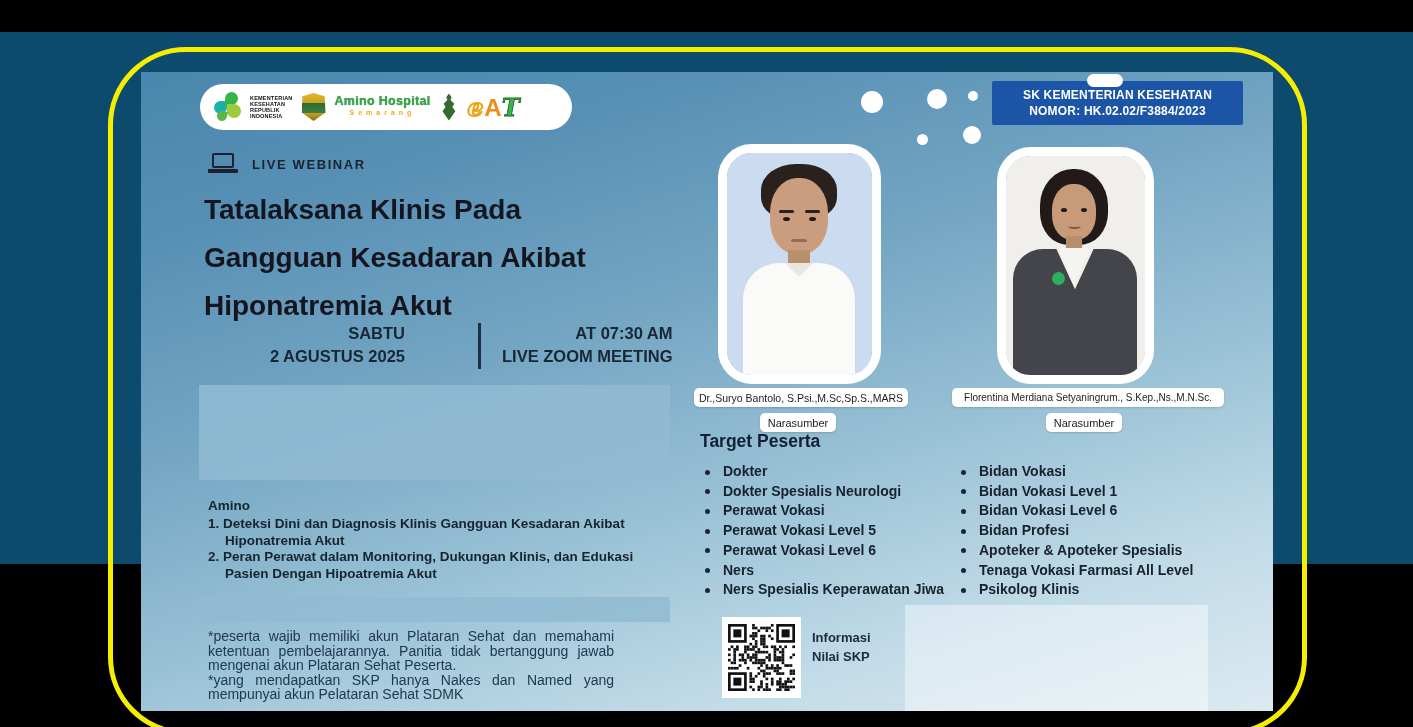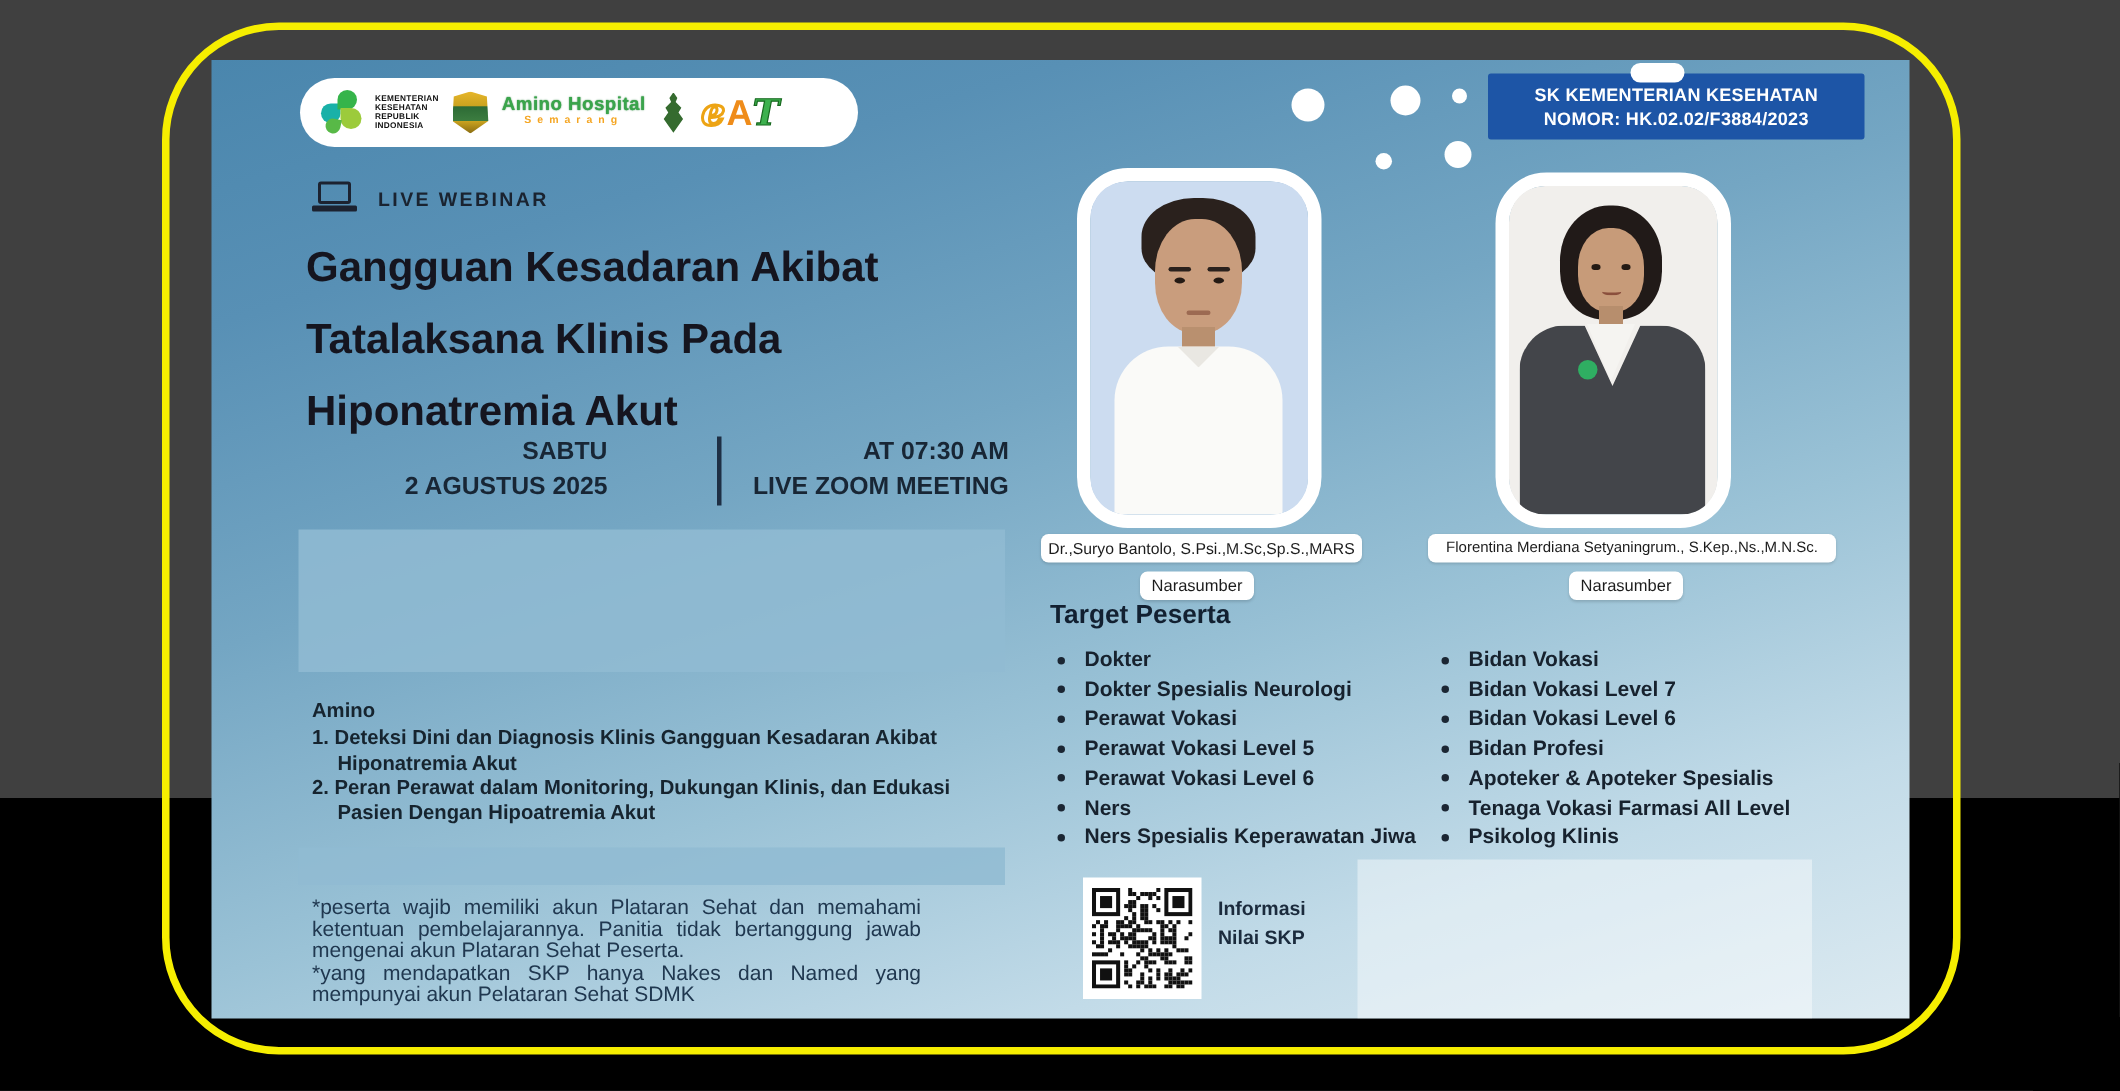--- a/index.html
+++ b/index.html
@@ -1,18 +1,18 @@
 <!DOCTYPE html>
 <html><head>
 <meta charset="utf-8">
 <style>
   * { margin:0; padding:0; box-sizing:border-box; }
   html,body { width:1413px; height:727px; background:#000; overflow:hidden;
               font-family:"Liberation Sans","DejaVu Sans",sans-serif; }
-  #screen { position:relative; width:1413px; height:532px; background:#404040; }
+  #screen { position:relative; width:1413px; height:532px; background:#0c4a6e;margin-top:32px; }
 
   
   .yellow-frame { position:absolute; left:108px; top:15px; width:1199px; height:688px;
     border:5px solid #f6ee00; border-radius:78px; }
 
   
   .poster { position:absolute; left:141px; top:40px; width:1132px; height:639px; overflow:hidden;
     background:linear-gradient(163deg,#4a86ad 0%,#5890b5 18%,#74a6c3 40%,#9ac2d6 62%,#c2dbe8 82%,#dceaf1 100%); }
 
   
@@ -193,22 +193,22 @@
 
     <div class="kicker">
       <div class="laptop">
           <i class="scr"></i>
           <i class="base"></i>
         </div>
       <div class="kicker-label">LIVE WEBINAR</div>
     </div>
 
     <div class="title">
+      <div>Tatalaksana Klinis Pada</div>
       <div>Gangguan Kesadaran Akibat</div>
-      <div>Tatalaksana Klinis Pada</div>
       <div>Hiponatremia Akut</div>
     </div>
 
     <div class="when">
       <div class="when-left">
         <div>SABTU</div>
         <div>2 AGUSTUS 2025</div>
       </div>
       <div class="when-divider"></div>
       <div class="when-right">
@@ -272,21 +272,21 @@
       <li>Dokter</li>
       <li>Dokter Spesialis Neurologi</li>
       <li>Perawat Vokasi</li>
       <li>Perawat Vokasi Level 5</li>
       <li>Perawat Vokasi Level 6</li>
       <li>Ners</li>
       <li>Ners Spesialis Keperawatan Jiwa</li>
     </ul>
     <ul class="target-col col2">
       <li>Bidan Vokasi</li>
-      <li>Bidan Vokasi Level 7</li>
+      <li>Bidan Vokasi Level 1</li>
       <li>Bidan Vokasi Level 6</li>
       <li>Bidan Profesi</li>
       <li>Apoteker &amp; Apoteker Spesialis</li>
       <li>Tenaga Vokasi Farmasi All Level</li>
       <li>Psikolog Klinis</li>
     </ul>
 
     <div class="qr-panel"></div>
     <div class="qr-box">
       <svg id="qr-pattern" width="67" height="67" viewBox="0 0 25 25" fill="#111">

